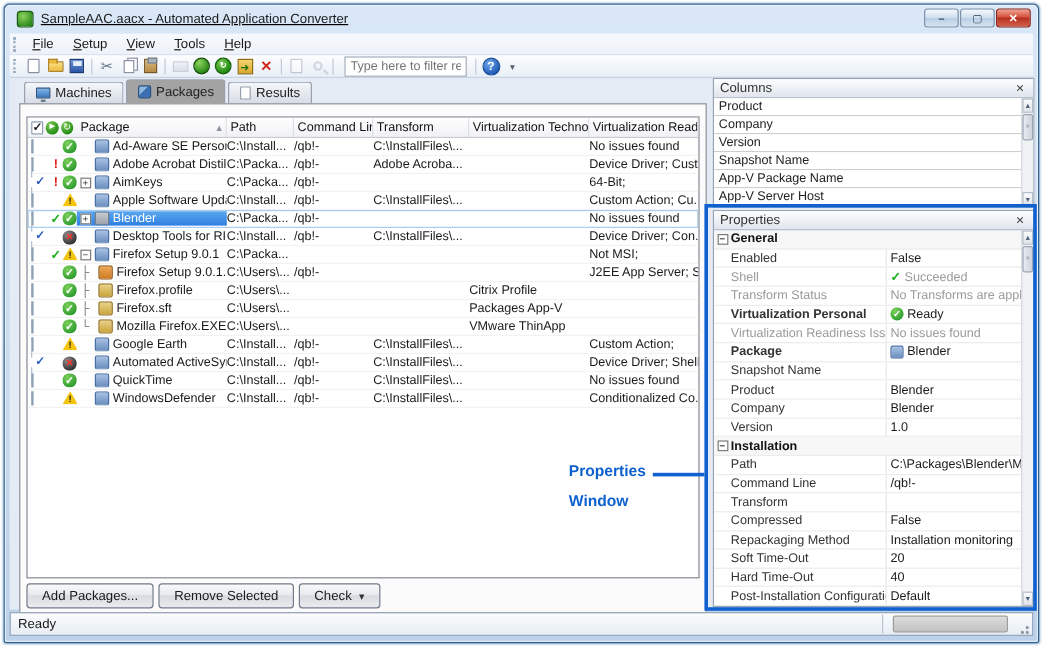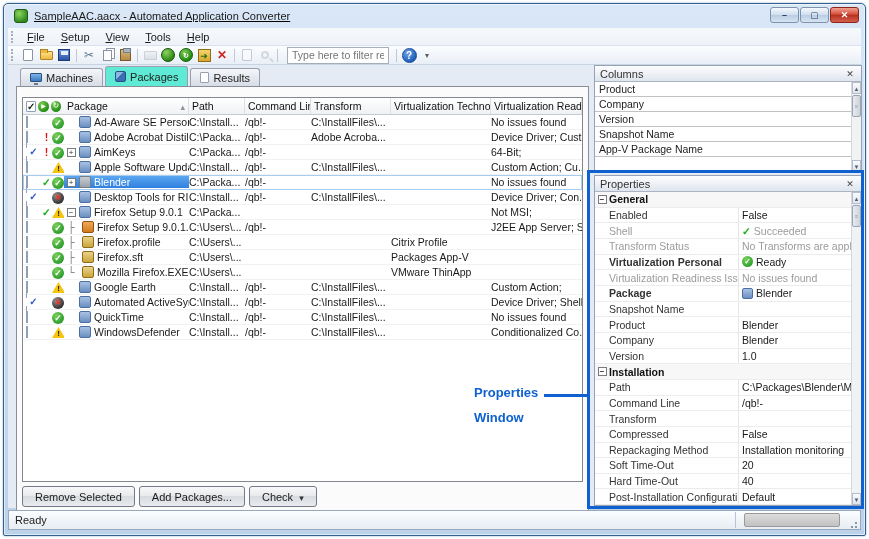--- a/index.html
+++ b/index.html
@@ -59,21 +59,21 @@
   .ic-overflow::after { content:"▾"; }
 
   
   #content { position:absolute; left:4px; right:4px; top:61px; bottom:27px; background:#e4ebf4; }
 
   
   #left-panel { position:absolute; left:8px; top:1px; width:573px; height:446px; }
   #tabstrip { position:relative; height:20px; padding-left:4px; display:flex; align-items:flex-end; }
   .tab { display:flex; align-items:center; gap:4px; height:18px; padding:0 9px; font-size:11px;
     background:linear-gradient(#f4f6f9,#d7dde6); border:1px solid #98a0ad; border-bottom:none; border-radius:3px 3px 0 0; margin-right:2px; color:#222; }
-  .tab.active { background:#5eead4; height:20px; position:relative; z-index:2; }
+  .tab.active { background:#a3a3a3; height:20px; position:relative; z-index:2; }
   .ic-monitor { width:12px; height:9px; background:linear-gradient(#7db4e8,#3a78c0); border:1px solid #29517e; border-radius:1px; position:relative; }
   .ic-monitor::after { content:""; position:absolute; left:3px; top:9px; width:4px; height:2px; background:#6b7c90; }
   .ic-cube { width:11px; height:11px; background:linear-gradient(135deg,#8fb6e0 40%,#3b6fb4 41%); border:1px solid #2a4f82; border-radius:2px; }
   .ic-page { width:9px; height:11px; background:#fff; border:1px solid #98a0ad; border-radius:1px; }
   #tabpage { position:absolute; left:0; top:20px; width:573px; height:426px; background:#fbfbfb; border:1px solid #8a8e99; }
 
   
   #pkg-table { position:absolute; left:5px; top:10px; width:561px; height:385px; background:#fff; border:1px solid #828790; overflow:hidden; font-size:10.5px; }
   .thead { display:flex; height:17px; background:linear-gradient(#ffffff,#f0f1f4); border-bottom:1px solid #c6cad1; color:#111; }
   .hcell { border-right:1px solid #dcdfe3; display:flex; align-items:center; padding:0 3px; overflow:hidden; white-space:nowrap; }
@@ -534,41 +534,42 @@
     <span class="cell c-path">C:\Install...</span>
     <span class="cell c-cmd">/qb!-</span>
     <span class="cell c-tf">C:\InstallFiles\...</span>
     <span class="cell c-vt"></span>
     <span class="cell c-vr">Conditionalized Co...</span>
   </div>
               </div>
           </div>
 
           <div id="footer-btns">
+            <button class="btn">Add Packages...</button>
             <button class="btn">Remove Selected</button>
-            <button class="btn">Add Packages...</button>
             <button class="btn">
                 <span>Check</span>
                 <span class="dd-arrow"></span>
               </button>
           </div>
         </div>
       </div>
 
       <div id="columns-panel" class="dock-panel">
         <div class="dock-header">
           <span>Columns</span>
           <span class="close-x"></span>
         </div>
         <div class="clist" id="columns-list">
             <div class="citem"><span>Product</span></div>
             <div class="citem"><span>Company</span></div>
             <div class="citem"><span>Version</span></div>
             <div class="citem"><span>Snapshot Name</span></div>
             <div class="citem"><span>App-V Package Name</span></div>
+            <div class="citem"><span>App-V Server Host</span></div>
           </div>
         <div class="vscroll">
           <span class="sbtn up"></span>
           <span class="sthumb"></span>
           <span class="strack"></span>
           <span class="sbtn down"></span>
         </div>
       </div>
 
       <div id="properties-panel" class="dock-panel">

